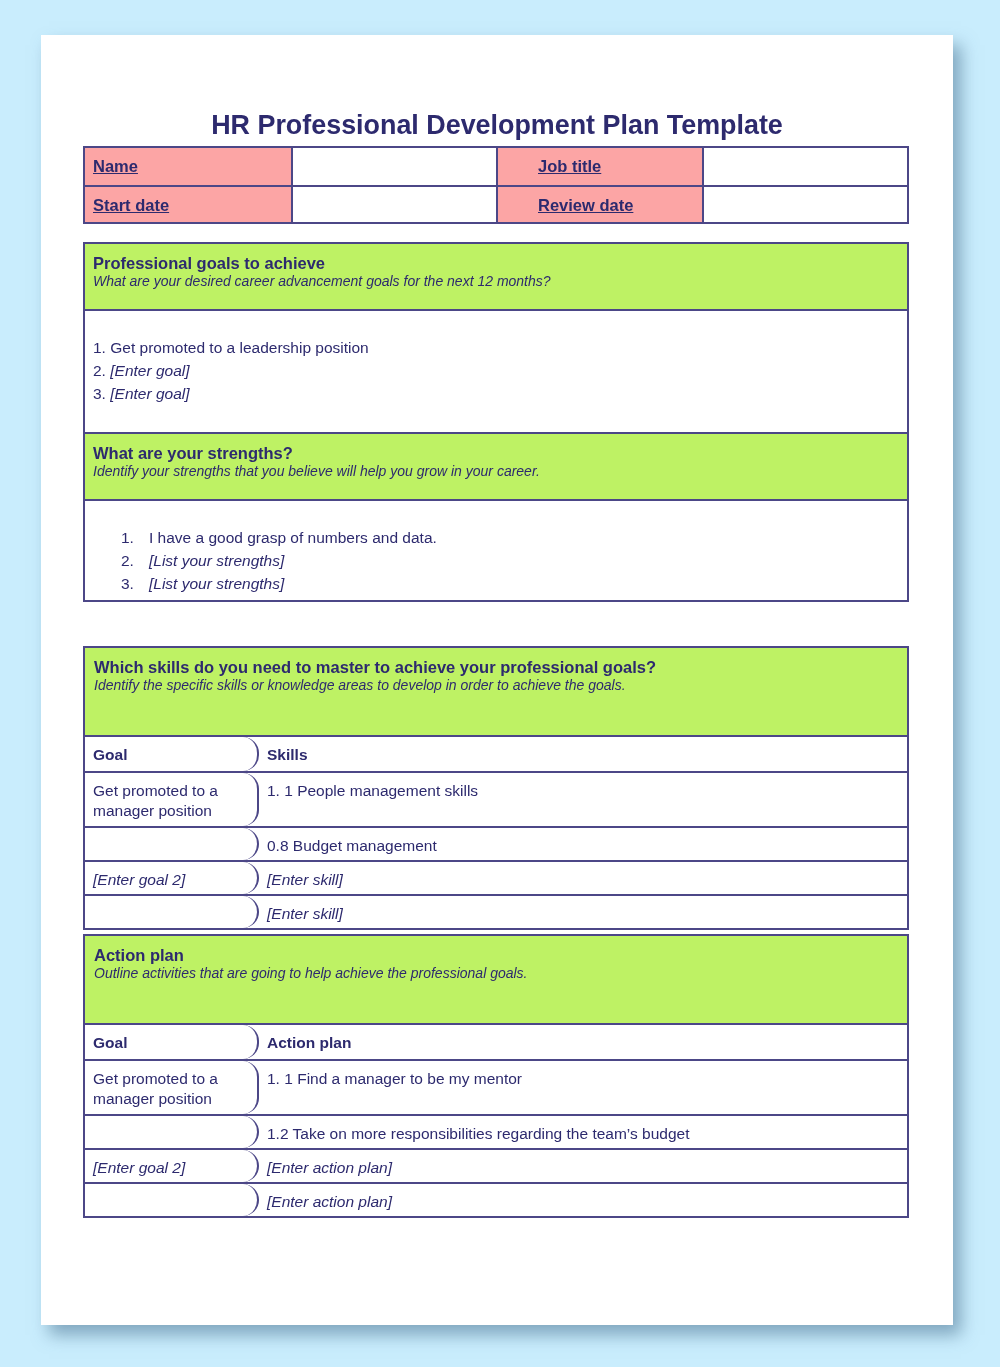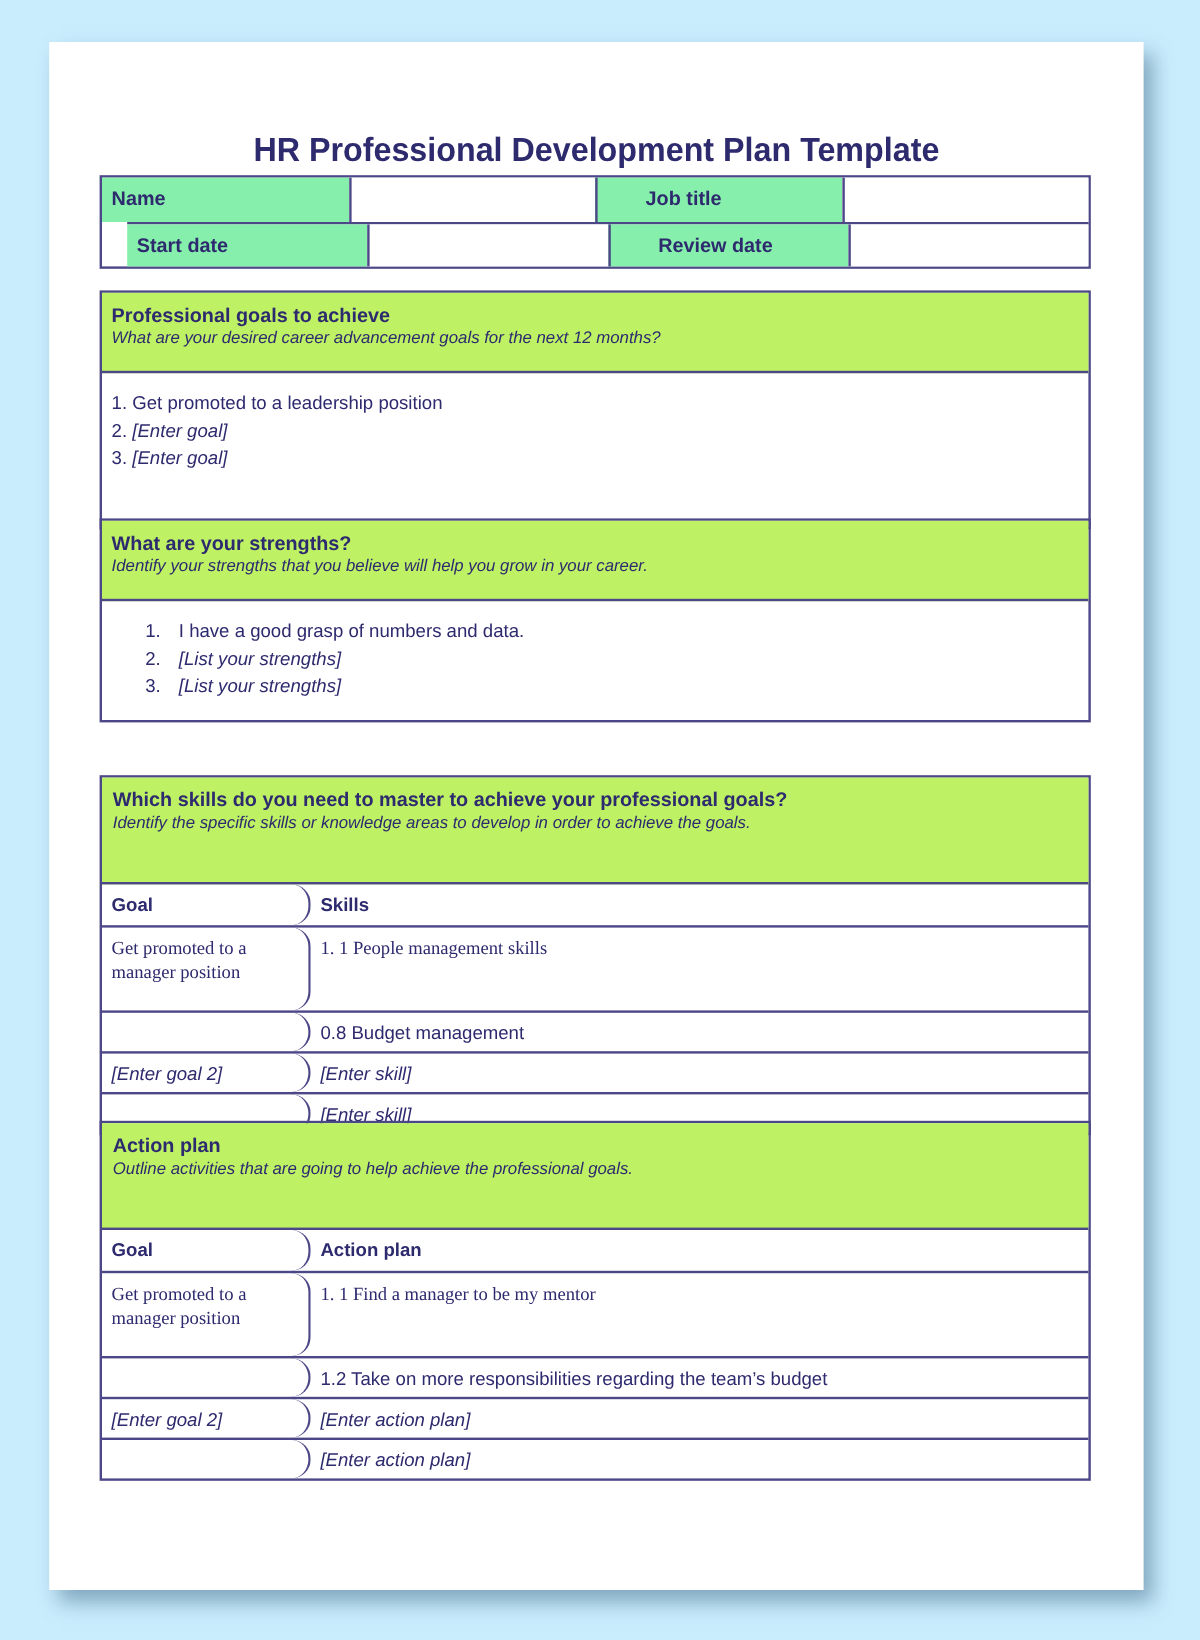--- a/index.html
+++ b/index.html
@@ -28,50 +28,50 @@
   }
   .box {
     position: absolute;
     left: 42px;
     width: 826px;
     border: 2px solid #4c4787;
   }
   
   .info { top: 111px; }
   .info-row { display: flex; height: 37px; }
-  .info-row + .info-row { border-top: 2px solid #4c4787; margin-left: 21px; }
+  .info-row + .info-row { border-top: 2px solid #4c4787; }
   .info-cell {
     width: 25%;
     padding: 8px 8px;
     font-size: 16.5px;
     font-weight: bold;
     line-height: 20px;
   }
   .info-cell + .info-cell { border-left: 2px solid #4c4787; padding-left: 40px; }
-  .info-cell.label { background: #86efac; }
+  .info-cell.label { background: #fca5a5; text-decoration: underline; }
   .info-cell.value { background: #ffffff; }
 
   .sec-head {
     background: #bef264;
     padding: 9px 8px 0 8px;
     border-bottom: 2px solid #4c4787;
     height: 67px;
   }
   .sec-title {
     font-size: 16.5px;
     font-weight: bold;
     line-height: 20px;
   }
   .sec-sub {
     font-size: 14px;
     font-style: italic;
     line-height: 16px;
   }
   .sec-body {
-    padding: 14px 8px;
+    padding: 25px 8px;
     font-size: 15.5px;
     line-height: 23px;
   }
   .goals { top: 207px; }
   .goals .sec-body { height: 128px; }
   .strengths { top: 397px; }
   .strengths .sec-body { height: 99px; padding-left: 36px; }
   .strength-item { display: flex; }
   .strength-num { width: 28px; }
   .italic { font-style: italic; }
@@ -84,21 +84,21 @@
   .tcell {
     font-size: 15.5px;
     line-height: 20px;
     padding: 8px 8px;
     border-radius: 16px;
   }
   .tcell.goal { width: 174px; border-right: 2px solid #4c4787; }
   .tcell.val { flex: 1; }
   .tcell.hdr { font-weight: bold; }
   .h34 { height: 34px; }
-  .h54 { height: 71px; font-family: Liberation Serif, serif; }
+  .h54 { height: 55px; }
 </style>
 </head>
 <body>
 
 <div class="page">
   <h1 class="title">HR Professional Development Plan Template</h1>
 
   <div class="box info">
     <div class="info-row">
       <div class="info-cell label">Name</div>

